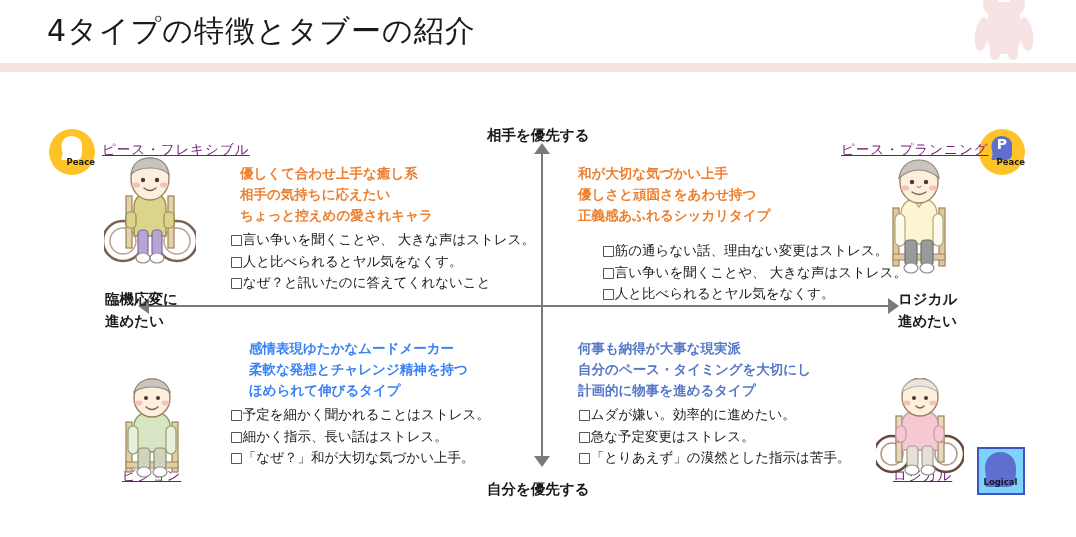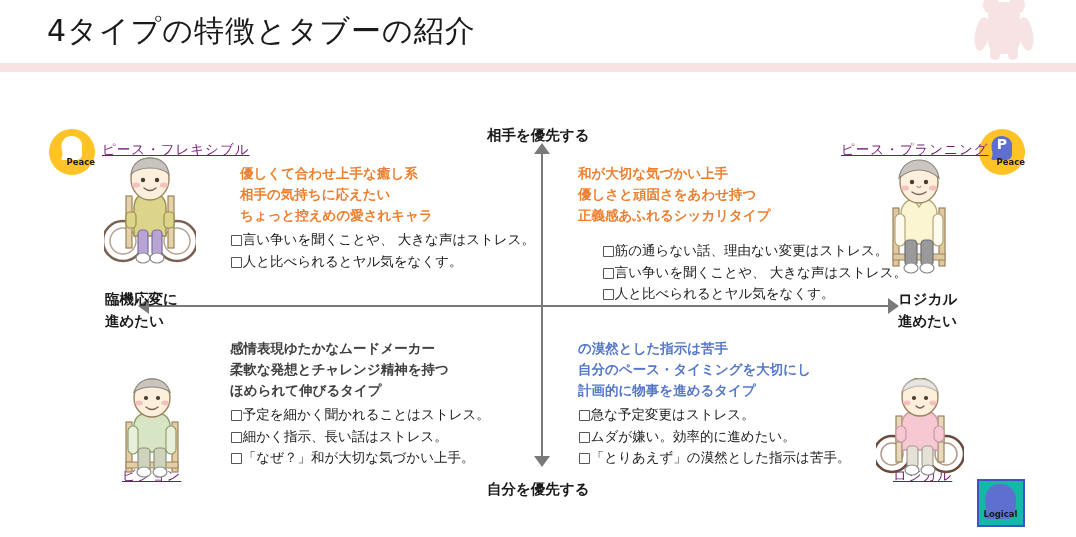--- a/index.html
+++ b/index.html
@@ -68,21 +68,21 @@
   .axis-label.bottom { left: 487px; top: 478px; }
   .axis-label.left   { left: 105px; top: 288px; }
   .axis-label.right  { left: 898px; top: 288px; }
 
   
   .trait {
     position: absolute; font-size: 13.5px; font-weight: 700;
     line-height: 21px; white-space: nowrap;
   }
   .trait.orange { color: #ed8030; }
-  .trait.red    { color: #404040; }
+  .trait.red    { color: #3b82f6; margin-left: 19px; }
   .trait.blue   { color: #5578c8; }
 
   .taboo {
     position: absolute; font-size: 13.5px; font-weight: 400; color: #1a1a1a;
     line-height: 21.5px; white-space: nowrap;
   }
 
   .trait-tl { left: 240px; top: 163px; font-family: Liberation Serif, serif; }
   .trait-tr { left: 578px; top: 163px; }
   .trait-bl { left: 230px; top: 338px; }
@@ -127,21 +127,21 @@
 
   .badge-vision {
     position: absolute; left: 41px; top: 444px; width: 62px; height: 58px;
   }
   .badge-vision .badge-word-v {
     position: absolute; left: 0; top: 31px; width: 62px; text-align: center;
     font-size: 8.5px; font-weight: 700; color: #c42126; z-index: 3;
   }
   .badge-logical {
     position: absolute; left: 977px; top: 447px; width: 48px; height: 48px;
-    background: #14b8a6; border: 2.5px solid #4053c4; margin-top: 32px;
+    background: #7dd3fc; border: 2.5px solid #4053c4;
   }
   .badge-logical .badge-word-l {
     position: absolute; left: 0; top: 28px; width: 43px; text-align: center;
     font-size: 8.5px; font-weight: 700; color: #1a1a1a; z-index: 3;
   }
 
   
   .figure { position: absolute; }
   .fig-tl { left: 104px; top: 156px; width: 92px; height: 118px; }
   .fig-tr { left: 873px; top: 158px; width: 92px; height: 120px; }
@@ -234,20 +234,21 @@
   </div>
 
   <div class="trait orange trait-tl">
     <span>優しくて合わせ上手な癒し系</span><br>
     <span>相手の気持ちに応えたい</span><br>
     <span>ちょっと控えめの愛されキャラ</span>
   </div>
   <div class="taboo taboo-tl">
     <span class="checkbox-line">□言い争いを聞くことや、 大きな声はストレス。</span>
     <span class="checkbox-line">□人と比べられるとヤル気をなくす。</span>
+    <span class="checkbox-line">□なぜ？と訊いたのに答えてくれないこと</span>
   </div>
 
   <div class="badge-peace-p">
     <svg class="badge-head" viewBox="0 0 21 24">
       <path d="M10.5 0C4.5 0 0.5 4.5 0.5 10.5c0 3 1 5 1 7.5 0 2-1 3.5-1 5 0 .6.5 1 1.2 1h14c2.5 0 4.8-1.8 5.1-4.4.5-4 .7-6.4.7-9.1C21.5 4.5 16.5 0 10.5 0z" fill="#5e6fd0"></path>
     </svg>
     <div class="badge-letter">P</div>
     <div class="badge-word">Peace</div>
   </div>
   <div class="type-label tr">ピース・プランニング</div>
@@ -364,23 +365,23 @@
       <path d="M26 14c2-9 10-13 18-13s16 4 18 13c-6-4-11-6-18-6s-12 2-18 6z" fill="#e8e4df" stroke="#b3ada5" stroke-width="1.2"></path>
       <circle cx="38" cy="20" r="2.1" fill="#4a3c2c"></circle>
       <circle cx="50" cy="20" r="2.1" fill="#4a3c2c"></circle>
       <ellipse cx="31" cy="25" rx="3.6" ry="2.4" fill="#f6c0c0"></ellipse>
       <ellipse cx="57" cy="25" rx="3.6" ry="2.4" fill="#f6c0c0"></ellipse>
       <path d="M40 28q4 4 8 0" fill="none" stroke="#7a6450" stroke-width="1.4" stroke-linecap="round"></path>
     </svg>
   </div>
 
   <div class="trait blue trait-br">
-    <span>の漠然とした指示は苦手</span><br>
+    <span>何事も納得が大事な現実派</span><br>
     <span>自分のペース・タイミングを大切にし</span><br>
     <span>計画的に物事を進めるタイプ</span>
   </div>
   <div class="taboo taboo-br">
+    <span class="checkbox-line">□ムダが嫌い。効率的に進めたい。</span>
     <span class="checkbox-line">□急な予定変更はストレス。</span>
-    <span class="checkbox-line">□ムダが嫌い。効率的に進めたい。</span>
     <span class="checkbox-line">□「とりあえず」の漠然とした指示は苦手。</span>
   </div>
 
 </div>
 
 </body></html>

